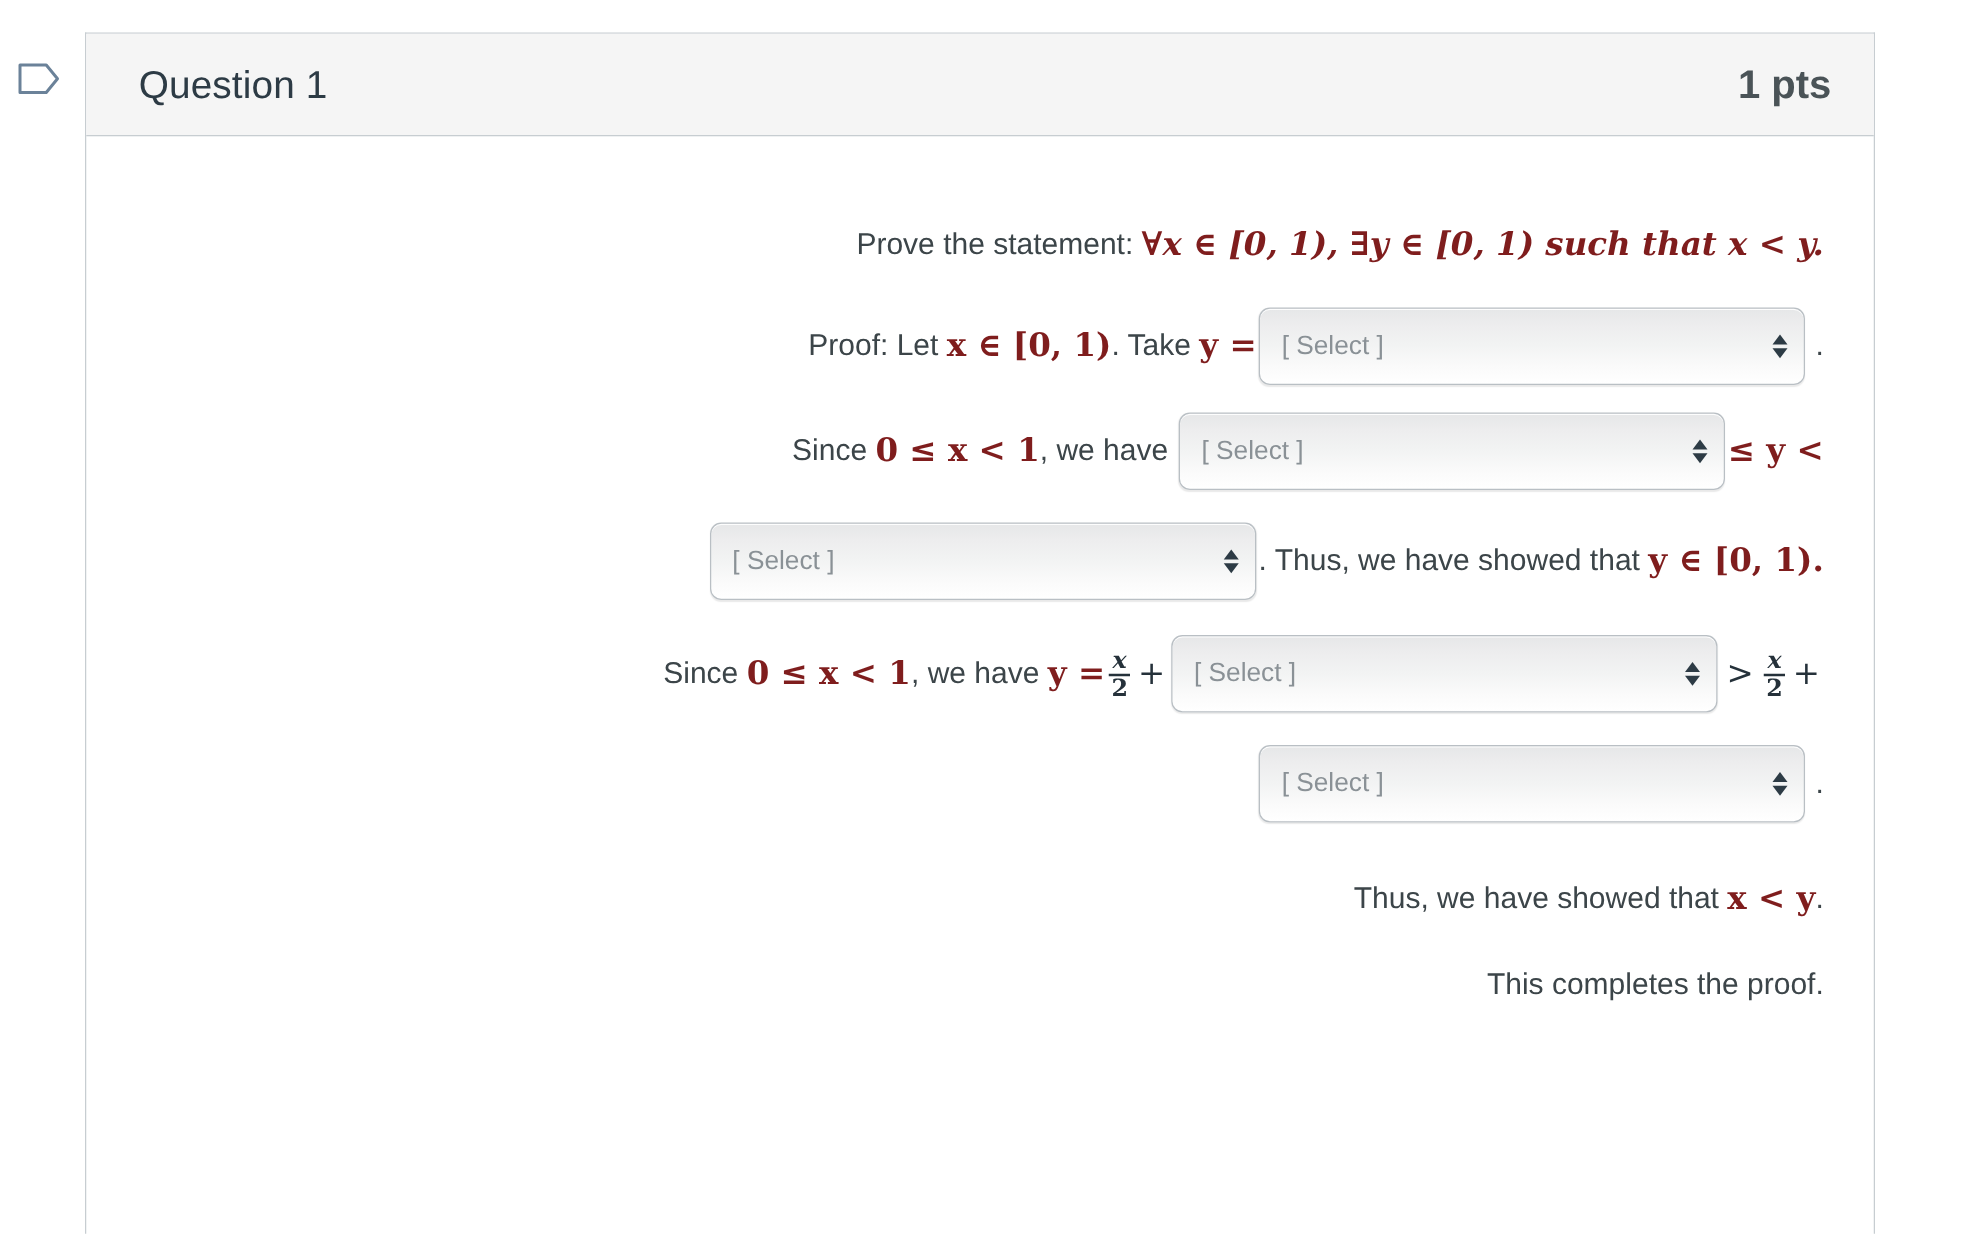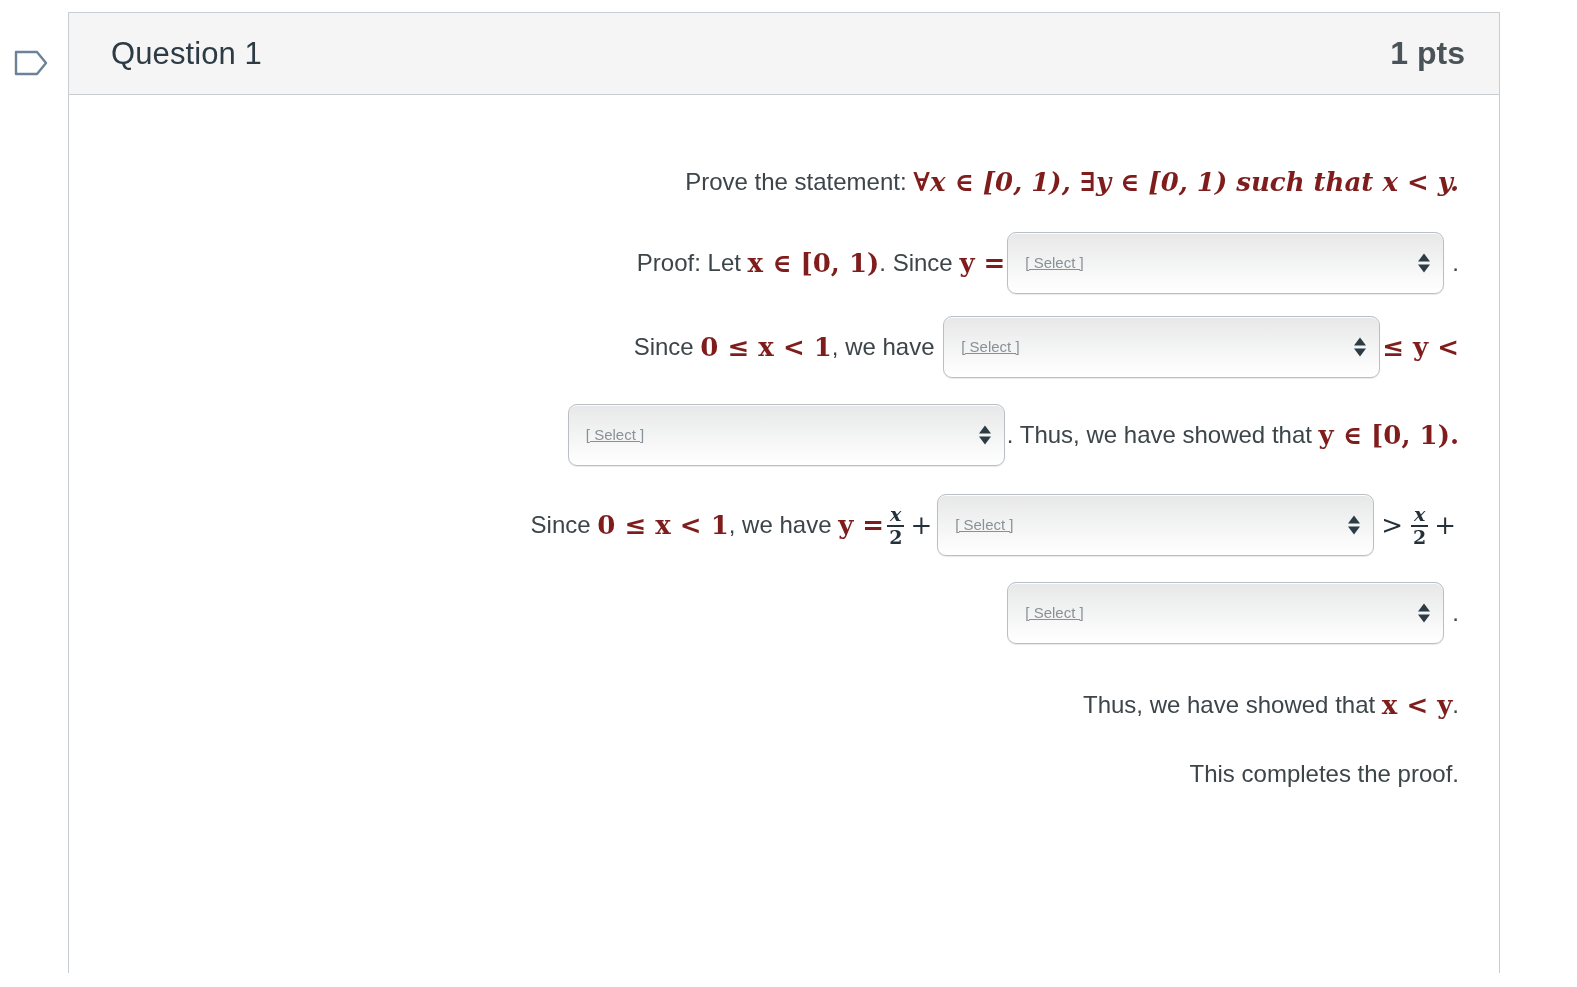--- a/index.html
+++ b/index.html
@@ -34,21 +34,21 @@
     justify-content: center;
     padding-top: 18px;
     box-sizing: border-box;
   }
   .flag-icon svg { display: block; }
 
   
   .question-card {
     position: absolute;
     left: 68px;
-    top: 12px;
+    top: 26px;
     width: 1432px;
     height: 961px;
     box-sizing: border-box;
     border: 1px solid #c7cdd1;
     border-bottom: none;
     background: #ffffff;
   }
 
   .question-header {
     height: 82px;
@@ -167,24 +167,23 @@
                 #ffffff 100%);
     box-shadow: 0 1px 1px rgba(0,0,0,0.09),
                 inset 0 1px 0 rgba(255,255,255,0.9);
     padding: 0 34px 0 17px;
     cursor: pointer;
     margin: 0 2px;
     vertical-align: middle;
   }
   .select .sel-label {
     font-family: "Liberation Sans", sans-serif;
-    font-size: 15px;
+    font-size: 21px;
     color: #8a9196;
     white-space: nowrap;
-    text-decoration: underline;
   }
   .select .arrows {
     position: absolute;
     right: 13px;
     top: 50%;
     transform: translateY(-50%);
     display: flex;
     flex-direction: column;
     align-items: center;
     line-height: 0;
@@ -238,21 +237,21 @@
     <div class="question-body">
 
       <div class="pline row-gap-a">
         <span class="txt">Prove the statement: </span>
         <span class="math ital">∀x ∈ [0, 1), ∃y ∈ [0, 1) such that x &lt; y.</span>
       </div>
 
       <div class="pline row-gap-b">
         <span class="txt">Proof: Let </span>
         <span class="math bold">x ∈ [0, 1)</span>
-        <span class="txt">. Since </span>
+        <span class="txt">. Take </span>
         <span class="math bold">y =</span>
         <span class="select w1">
           <span class="sel-label">[ Select ]</span>
           <span class="arrows">
             <span class="tri up"></span>
             <span class="tri down"></span>
           </span>
         </span>
         <span class="after-dot">.</span>
       </div>

